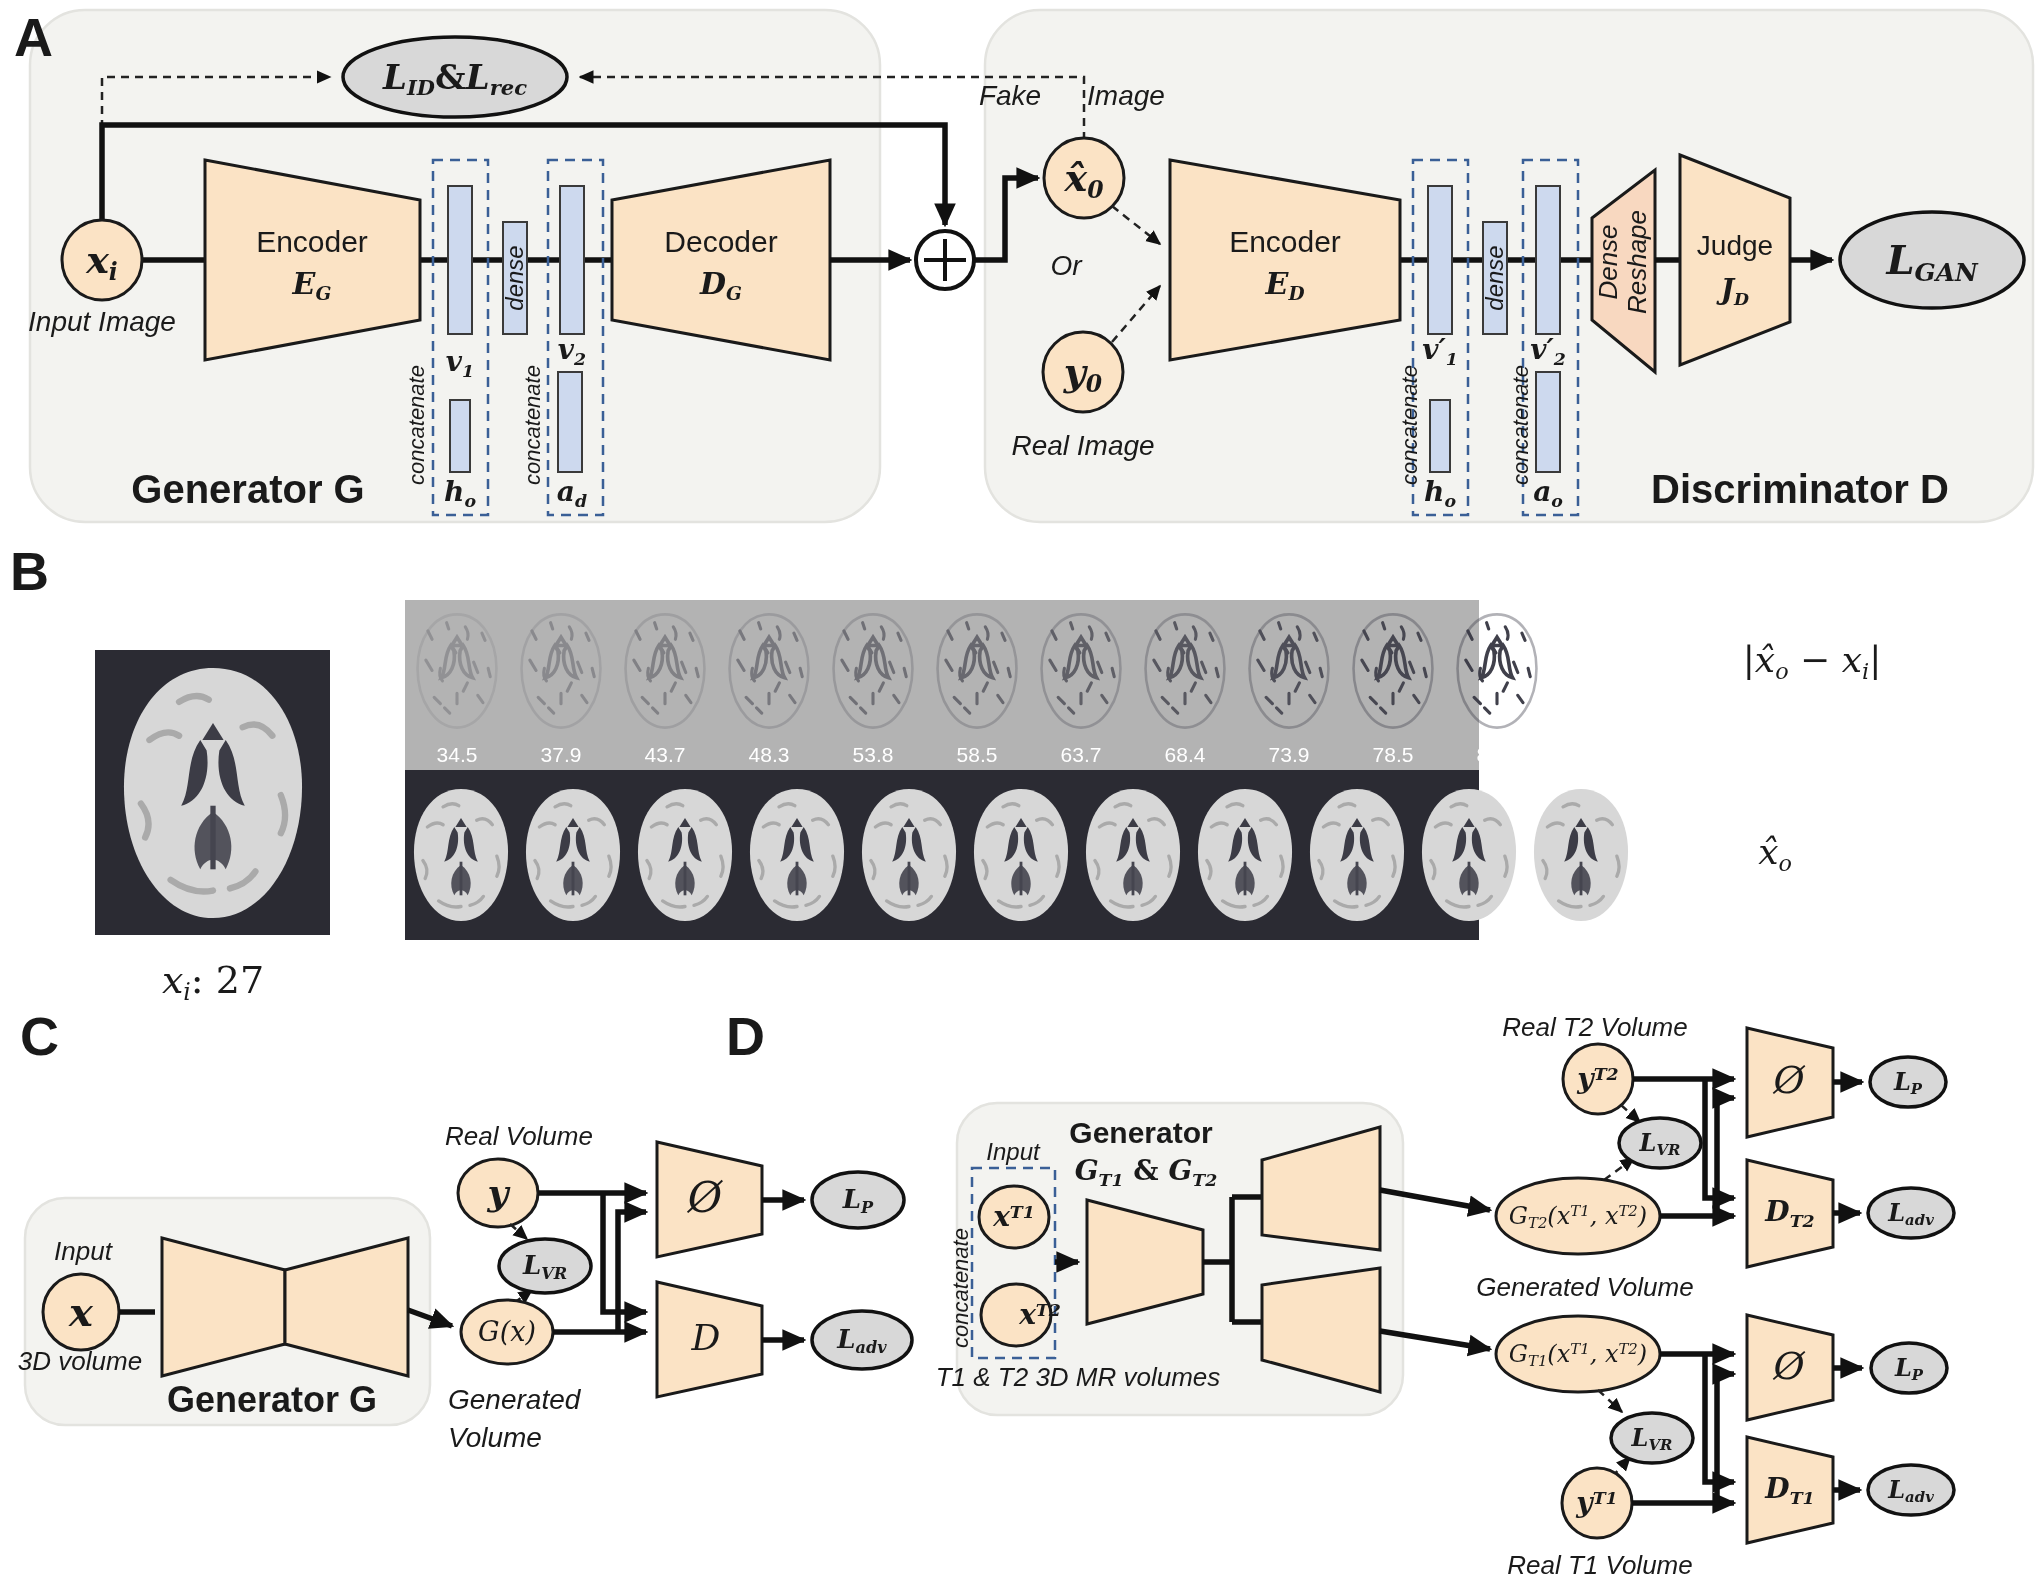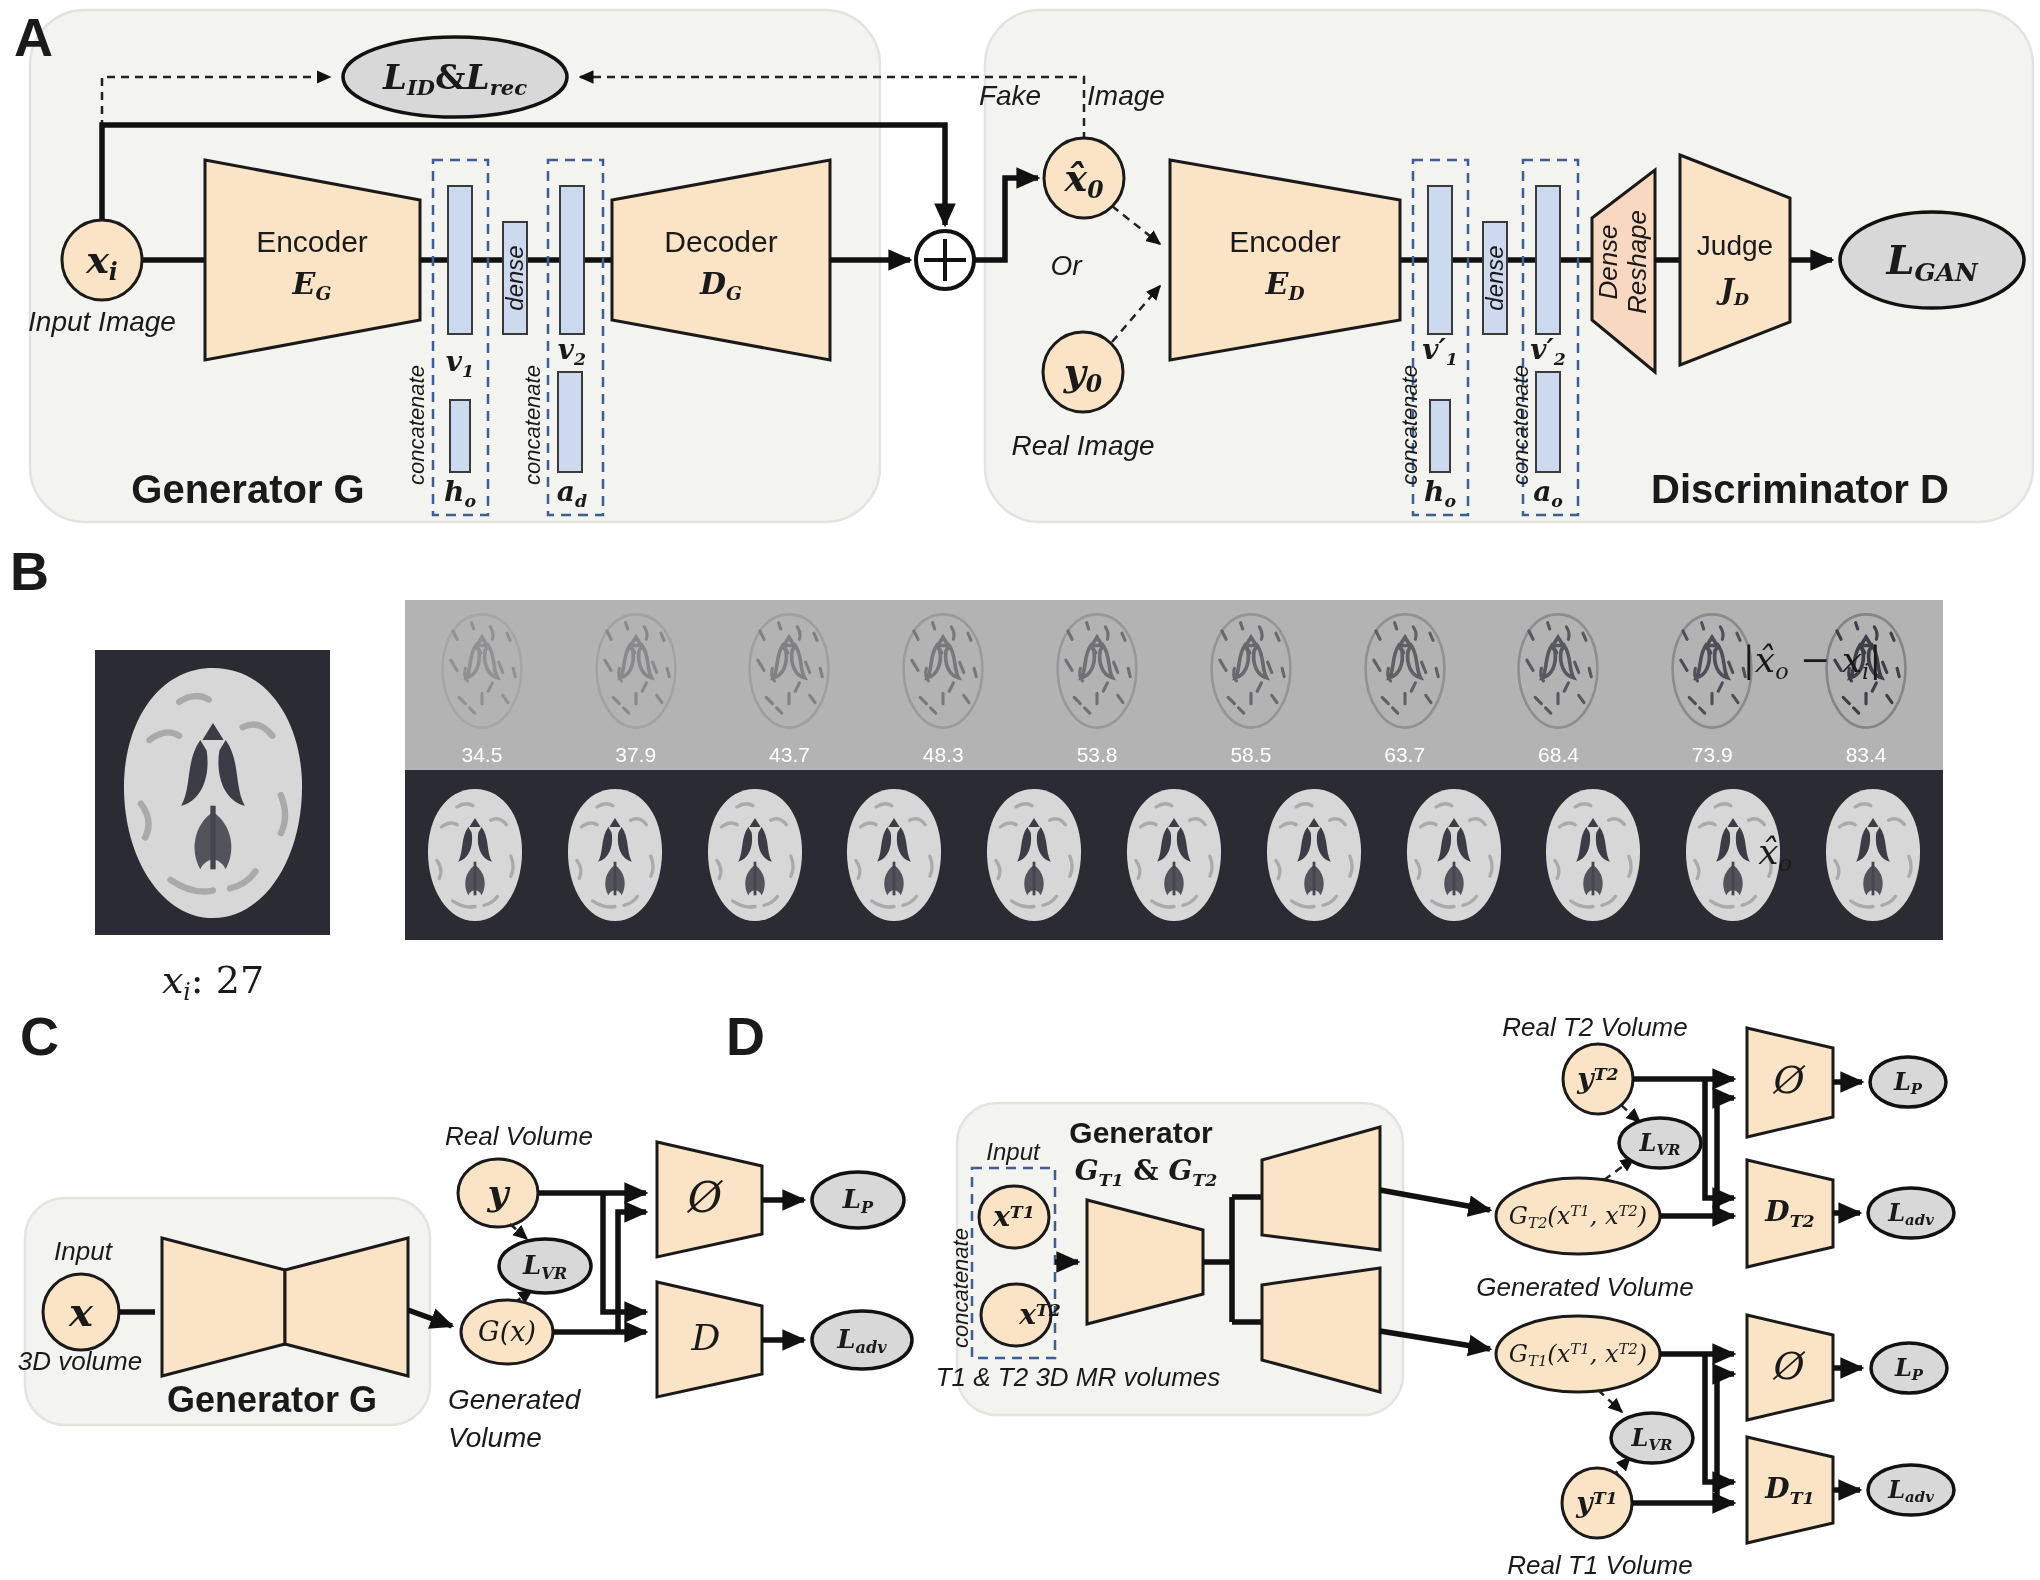--- a/index.html
+++ b/index.html
@@ -25,21 +25,21 @@
   
   .pbox{fill:var(--panel);stroke:#e3e3df;stroke-width:2.5}
   .shape{fill:var(--peach);stroke:#1a1a1a;stroke-width:3}
   .shape2{fill:var(--peach2);stroke:#1a1a1a;stroke-width:3}
   .loss{fill:var(--loss);stroke:#111;stroke-width:3.5}
   .bar{fill:var(--bar);stroke:#3a3a3a;stroke-width:2}
   .dbox{fill:none;stroke:var(--dashedBox);stroke-width:2.5;stroke-dasharray:10 7}
   .ln{stroke:#111;stroke-width:5.5;fill:none}
   .dsh{stroke:#222;stroke-width:2.5;stroke-dasharray:8 6;fill:none}
   
-  .brow{position:absolute;width:1538px;display:flex}
+  .brow{position:absolute;width:1074px;display:flex}
   .bcell{flex:1;position:relative;display:flex;align-items:flex-start;justify-content:center}
   .bcell2{flex:1;position:relative;display:flex;align-items:center;justify-content:center}
   .bnum{position:absolute;bottom:3px;left:50%;transform:translateX(-50%);
         color:#fff;font-size:21px;font-family:"Liberation Sans",sans-serif}
   .acell{flex:1;text-align:center;font-family:"DejaVu Serif",serif;font-size:33px}
   .bframe{position:absolute;background:var(--stripBot);display:flex;align-items:center;justify-content:center}
 </style>
 </head>
 <body>
 
@@ -275,20 +275,26 @@
         <div class="bnum">68.4</div>
       </div>
       <div class="bcell">
         <svg viewBox="0 0 100 130" width="104" height="135" style="margin-top:4px">
           <use href="#diffglyph" opacity="0.8400000000000001"></use>
         </svg>
         <div class="bnum">73.9</div>
       </div>
       <div class="bcell">
         <svg viewBox="0 0 100 130" width="104" height="135" style="margin-top:4px">
+          <use href="#diffglyph" opacity="0.9100000000000001"></use>
+        </svg>
+        <div class="bnum">78.5</div>
+      </div>
+      <div class="bcell">
+        <svg viewBox="0 0 100 130" width="104" height="135" style="margin-top:4px">
           <use href="#diffglyph" opacity="0.9800000000000001"></use>
         </svg>
         <div class="bnum">83.4</div>
       </div>
     </div>
   <div class="brow" id="brainRow" style="left:405px;top:770px;height:170px;background:var(--stripBot)">
       <div class="bcell2">
         <svg viewBox="0 0 100 130" width="112" height="146">
           <use href="#brainglyph"></use>
         </svg>

